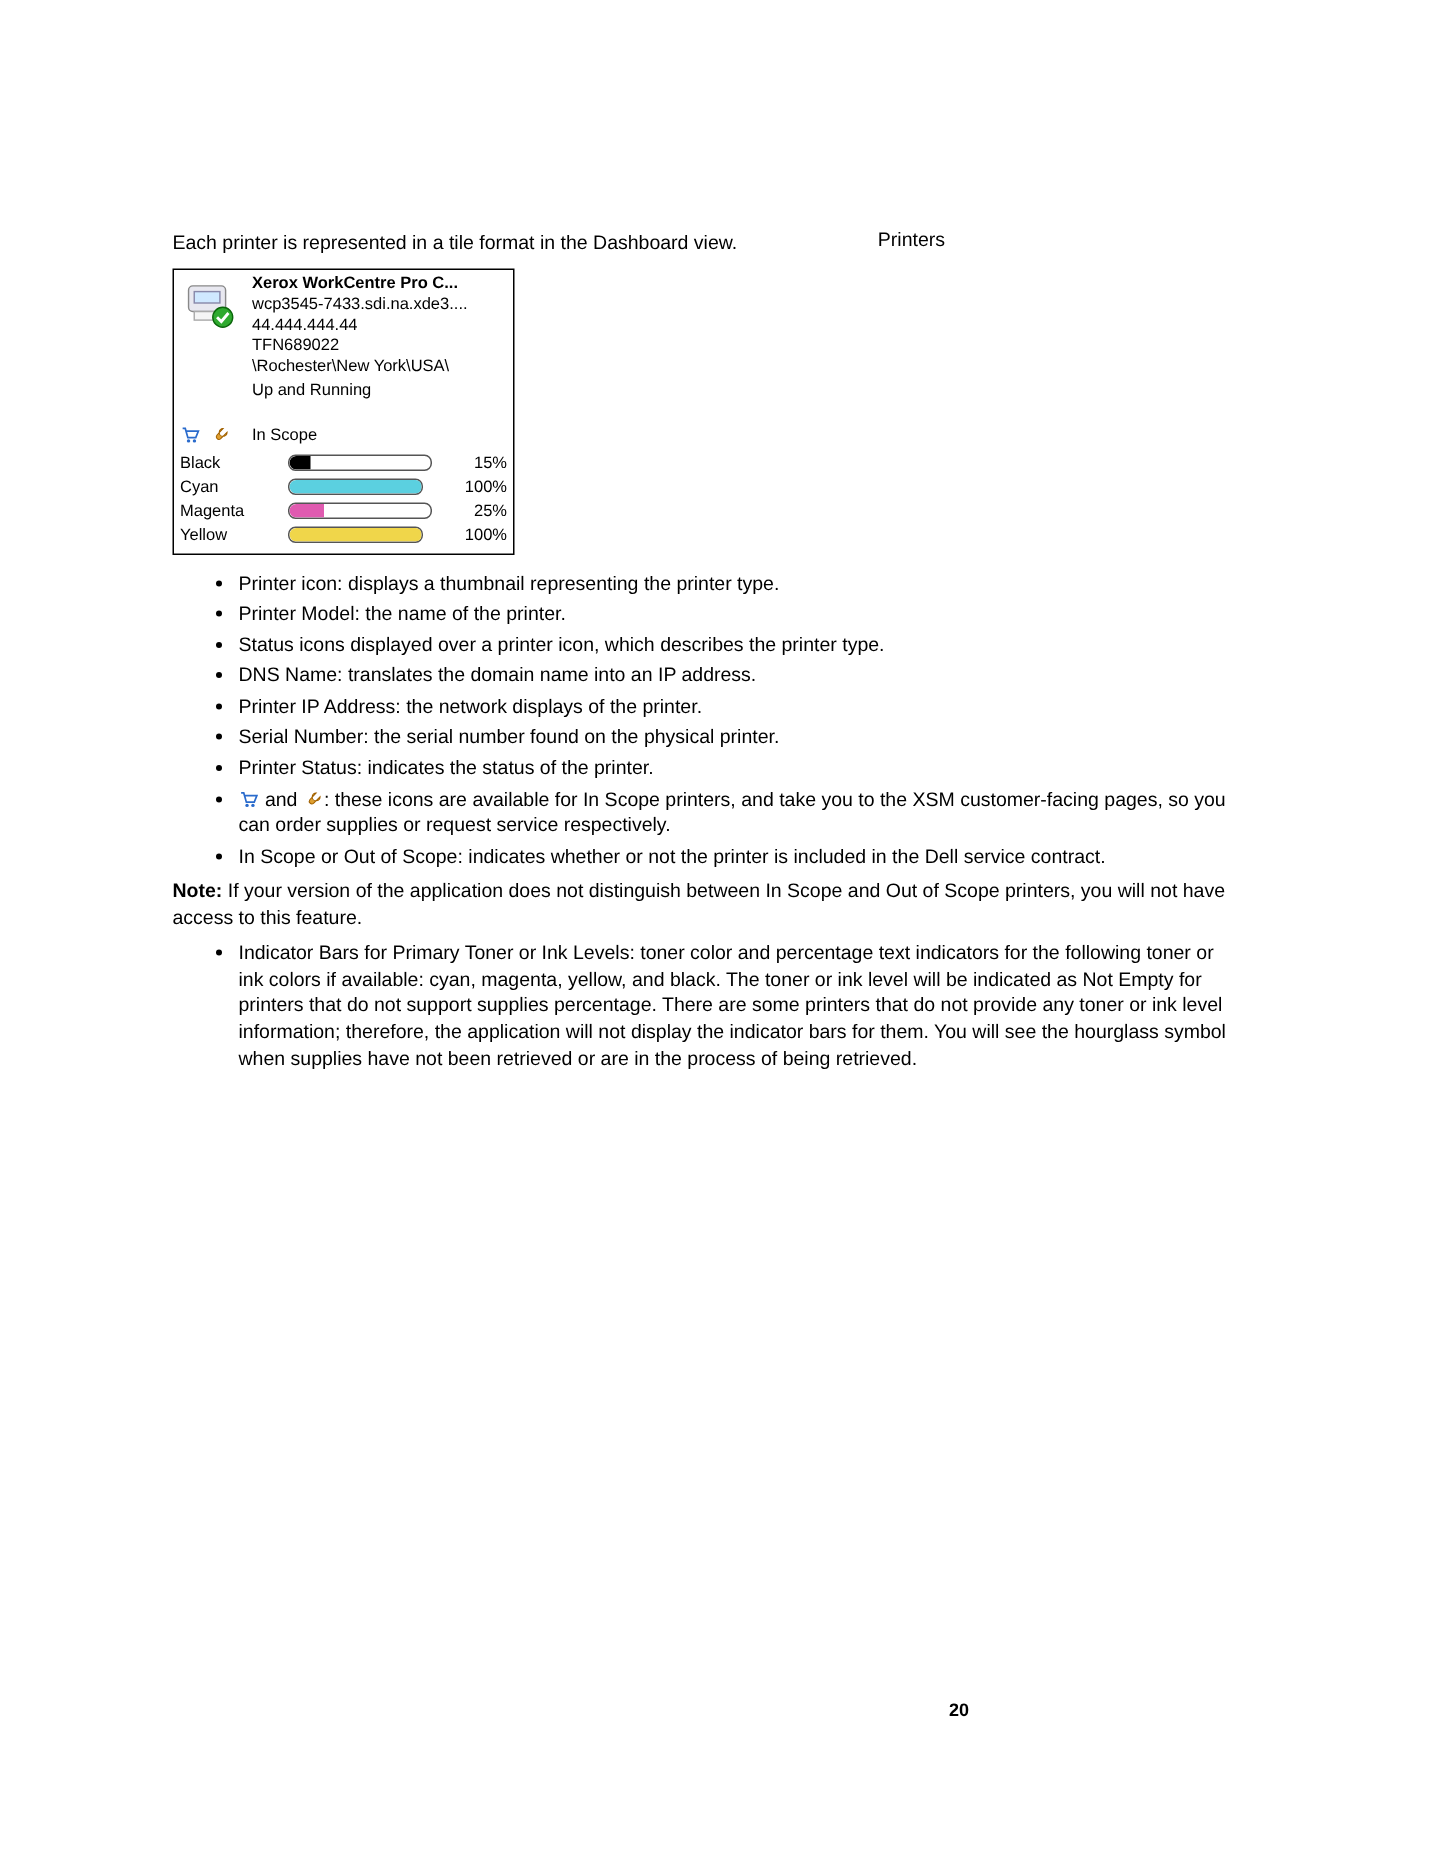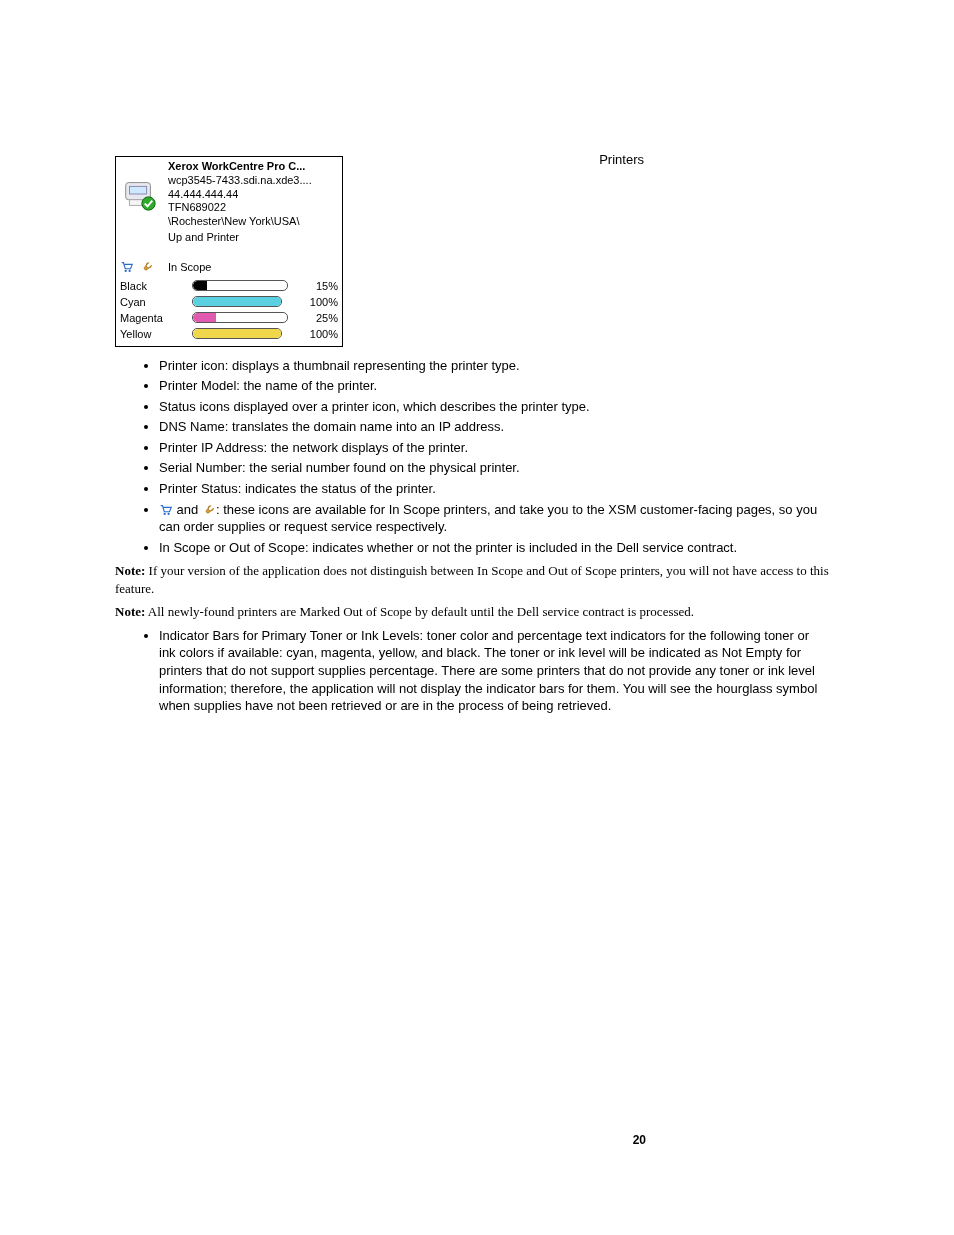--- a/index.html
+++ b/index.html
@@ -13,21 +13,21 @@
   .page {
     width: 954px;
     padding: 150px 115px 60px 115px;
     box-sizing: border-box;
     position: relative;
     min-height: 1235px;
   }
   .header-right {
     position: absolute;
     top: 152px;
-    right: 310px;
+    right: 324px;
     font-size: 13px;
   }
   .heading {
     font-weight: bold;
     font-size: 13px;
     margin: 60px 0 2px 0;
   }
   .intro {
     font-size: 13px;
     margin: 4px 0 10px 0;
@@ -35,21 +35,21 @@
   .tile {
     border: 1px solid #000;
     width: 218px;
     padding: 3px 4px 4px 4px;
     font-family: Arial, Helvetica, sans-serif;
     font-size: 11px;
     margin: 6px 0 10px 0;
   }
   .tile-top {
     display: flex;
-    align-items: center;
+    align-items: flex-start;
   }
   .tile-icon-col {
     width: 48px;
     flex-shrink: 0;
   }
   .tile-text-col {
     flex: 1;
     line-height: 1.25;
   }
   .tile-title {
@@ -111,21 +111,20 @@
     font-size: 13px;
   }
   ul.features li {
     margin: 3px 16px;
     line-height: 1.35;
   }
   .note {
     font-size: 13px;
     margin: 6px 0;
     line-height: 1.35;
-    font-family: Liberation Serif, serif;
   }
   .note-bold {
     font-weight: bold;
   }
   .pagenum {
     position: absolute;
     bottom: 88px;
     right: 308px;
     font-size: 12px;
     font-weight: bold;
@@ -153,20 +152,21 @@
     flex-shrink: 0;
   }
 </style>
 </head>
 <body>
 
 <div class="page">
 
   <div class="header-right">Printers</div>
 
+  <div class="intro">Each printer is represented in a tile format in the Dashboard view.</div>
 
   <div class="tile">
     <div class="tile-top">
       <div class="tile-icon-col">
         <div class="printer-thumb">
           <svg viewBox="0 0 40 40" width="38" height="38">
             <rect x="6" y="8" width="26" height="18" rx="3" fill="#e8e8f0" stroke="#888"></rect>
             <rect x="10" y="12" width="18" height="8" fill="#cfe8ff" stroke="#88a"></rect>
             <rect x="10" y="26" width="20" height="6" fill="#f5f5f5" stroke="#aaa"></rect>
             <circle cx="30" cy="30" r="7" fill="#2faa2f" stroke="#0a660a"></circle>
@@ -177,21 +177,21 @@
       <div class="tile-text-col">
         <div class="tile-title">Xerox WorkCentre Pro C...</div>
         <div class="tile-line">wcp3545-7433.sdi.na.xde3....</div>
         <div class="tile-line">44.444.444.44</div>
         <div class="tile-line">TFN689022</div>
         <div class="tile-line">\Rochester\New York\USA\</div>
       </div>
     </div>
     <div class="status-row">
       <div class="indent"></div>
-      <div>Up and Printer</div>
+      <div>Up and Running</div>
     </div>
     <div class="scope-row">
       <div class="scope-icons">
         <span class="cart-icon">
           <svg viewBox="0 0 16 16" width="14" height="14">
             <path d="M2 3 h2 l2 7 h6 l2 -5 h-9" fill="none" stroke="#2a6bcc" stroke-width="1.3"></path>
             <circle cx="6.5" cy="12.5" r="1.3" fill="#2a6bcc"></circle>
             <circle cx="11" cy="12.5" r="1.3" fill="#2a6bcc"></circle>
           </svg>
         </span>
@@ -256,22 +256,19 @@
           <path d="M10 3 a3 3 0 1 0 3 3 l-5 5 a2 2 0 0 1 -2.8 -2.8 z" fill="#e0a030" stroke="#a06000" stroke-width="0.8"></path>
         </svg>
       </span><span>: these icons are available for In Scope printers, and take you to the XSM customer-facing pages, so you can order supplies or request service respectively.</span>
     </li>
     <li>In Scope or Out of Scope: indicates whether or not the printer is included in the Dell service contract.</li>
   </ul>
 
   <div class="note">
     <span class="note-bold">Note:</span><span> If your version of the application does not distinguish between In Scope and Out of Scope printers, you will not have access to this feature.</span>
   </div>
-  <div class="note">
-    <span class="note-bold">Note:</span><span> All newly-found printers are Marked Out of Scope by default until the Dell service contract is processed.</span>
-  </div>
 
   <ul class="features">
     <li>Indicator Bars for Primary Toner or Ink Levels: toner color and percentage text indicators for the following toner or ink colors if available: cyan, magenta, yellow, and black. The toner or ink level will be indicated as Not Empty for printers that do not support supplies percentage. There are some printers that do not provide any toner or ink level information; therefore, the application will not display the indicator bars for them. You will see the hourglass symbol when supplies have not been retrieved or are in the process of being retrieved.</li>
   </ul>
 
   <div class="pagenum">20</div>
 </div>
 
 </body></html>

